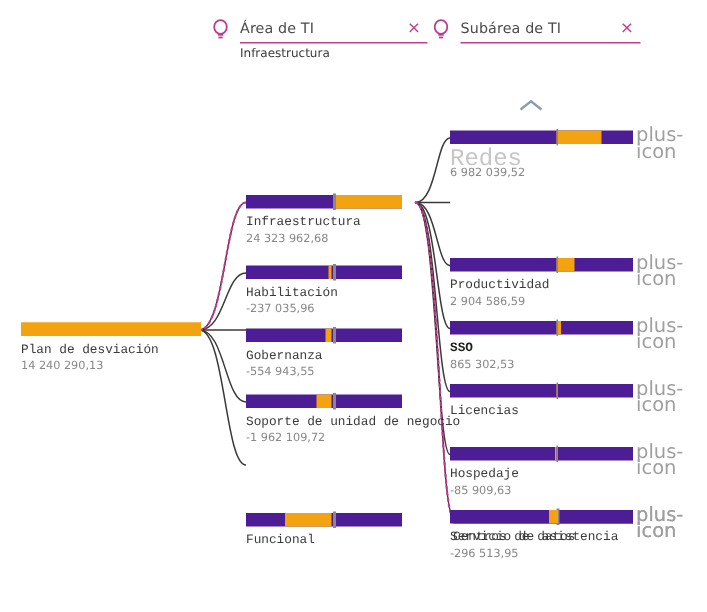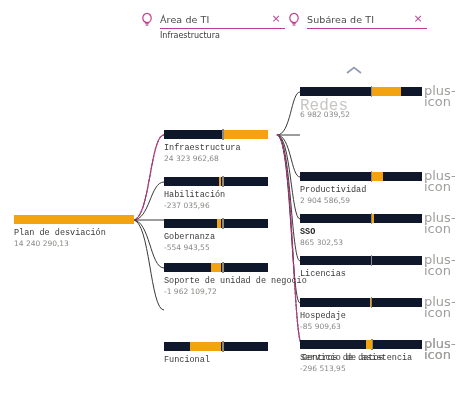--- a/index.html
+++ b/index.html
@@ -45,21 +45,21 @@
     width:22px; height:14px;
   }
 
   
   .tree { position:absolute; left:0; top:52px; width:471px; height:356px; }
   .links { position:absolute; left:0; top:0; width:471px; height:356px; }
 
   
   .node { position:absolute; }
   .bar-track {
-    position:relative; height:9px; background:#0f172a;
+    position:relative; height:9px; background:#4c1d95;
   }
   .bar-fill { position:absolute; top:0; height:9px; background:#f2a30f; }
   .bar-marker { position:absolute; top:-1px; width:1.5px; height:11px; background:#8a8886; }
   .node-label {
     margin-top:4px; font-size:8.5px; color:#3b3a39;
     white-space:nowrap; line-height:10px;font-family:Liberation Mono, monospace;
   }
   .node-value {
     margin-top:1px; font-size:7.5px; color:#8a8886;
     white-space:nowrap; line-height:9px;

